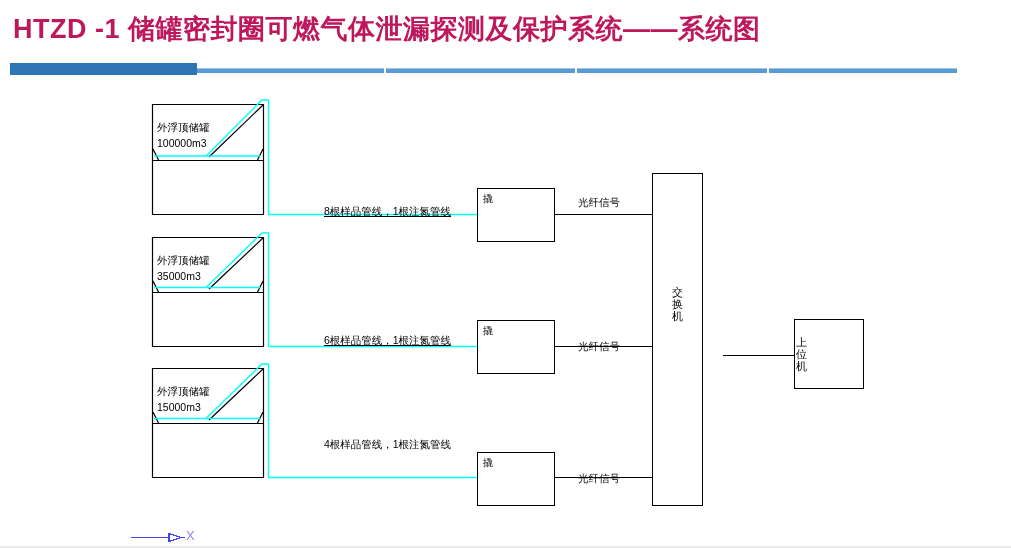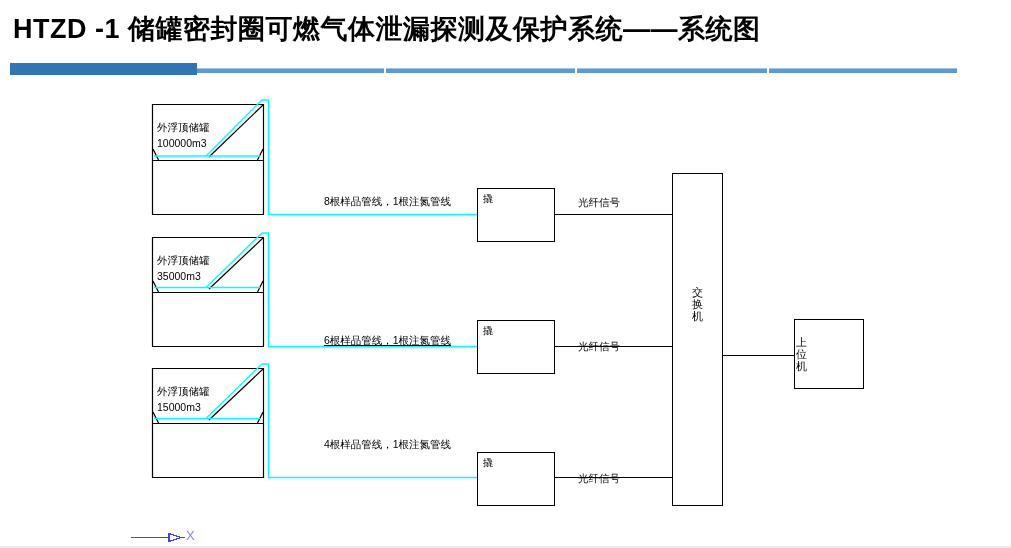--- a/index.html
+++ b/index.html
@@ -11,40 +11,40 @@
     --line-black:#000000;
     --axis-blue:#4545EF;
     --axis-blue-light:#8585F8;
   }
   html,body{ background:#ffffff; }
   body{ font-family:"Liberation Sans","DejaVu Sans",sans-serif; }
   .slide{ position:relative; width:1011px; height:548px; background:#fff; overflow:hidden; }
 
   .title{
     position:absolute; left:13px; top:11px;
-    font-size:27px; font-weight:bold; color:#000000;
+    font-size:27px; font-weight:bold; color:#be185d;
     letter-spacing:.5px; white-space:nowrap;
   }
   .bar-dark{ position:absolute; left:10px; top:63px; width:187px; height:12px; background:var(--accent-dark); }
   .bar-seg{ position:absolute; top:68px; height:5px; background:var(--accent-light); border-top:1px solid var(--accent-light-top); }
   .seg1{ left:197px; width:187px; }
   .seg2{ left:386px; width:189px; }
   .seg3{ left:577px; width:190px; }
   .seg4{ left:769px; width:188px; }
 
   svg.lines{ position:absolute; left:0; top:0; pointer-events:none; }
   .blk{ stroke:var(--line-black); stroke-width:1.2; fill:none; }
   .cyn{ stroke:var(--pipe-cyan); stroke-width:1.4; fill:none; }
   .axl{ stroke:var(--axis-blue); stroke-width:1.4; fill:none; }
 
   .box{ position:absolute; border:1.5px solid #000; background:#fff; }
   .skid{ left:477px; width:78px; height:54px; }
   .skid-label{ position:absolute; left:5px; top:3px; font-size:10px; color:#000; }
 
-  .switch-box{ left:672px; top:173px; width:51px; height:333px; }
+  .switch-box{ left:652px; top:173px; width:51px; height:333px; }
   .host-box{ left:794px; top:319px; width:70px; height:70px; display:flex; align-items:center; justify-content:flex-start; }
 
   .vtext{ width:13px; word-break:break-all; line-height:12px; font-size:11px; text-align:center; color:#000; }
   .switch-text{ position:absolute; left:50%; transform:translateX(-50%); top:112px; }
 
   .small-label{ position:absolute; font-size:10.5px; color:#000; white-space:nowrap; }
   .pipe-label{ left:300px; width:175px; text-align:center; }
   .fiber-label{ left:568px; width:62px; text-align:center;margin-top:8px; }
   .tank-cap{ left:157px;margin-top:30px; }
   .tank-type{ left:157px; }
@@ -85,21 +85,21 @@
     <path class="blk" d="M555,477.5 H672"></path>
 
     <path class="blk" d="M723,355.5 H794"></path>
 
     <path class="axl" d="M131,537.5 H169 M181,537.5 H185"></path>
     <polygon class="axl" points="169,533.5 181,537.5 169,541.5" fill="#ffffff"></polygon>
   </svg>
 
   <div class="small-label tank-cap" style="top:107px;">100000m3</div>
   <div class="small-label tank-type" style="top:121px;">外浮顶储罐</div>
-  <div class="small-label pipe-label" style="top:195px;">8根样品管线，1根注氮管线</div>
+  <div class="small-label pipe-label" style="top:205px;text-decoration:underline;">8根样品管线，1根注氮管线</div>
 
   <div class="small-label tank-cap" style="top:240px;">35000m3</div>
   <div class="small-label tank-type" style="top:254px;">外浮顶储罐</div>
   <div class="small-label pipe-label" style="top:334px;text-decoration:underline;">6根样品管线，1根注氮管线</div>
 
   <div class="small-label tank-cap" style="top:371px;">15000m3</div>
   <div class="small-label tank-type" style="top:385px;">外浮顶储罐</div>
   <div class="small-label pipe-label" style="top:438px;">4根样品管线，1根注氮管线</div>
 
   <div class="box skid" style="top:188px;">

